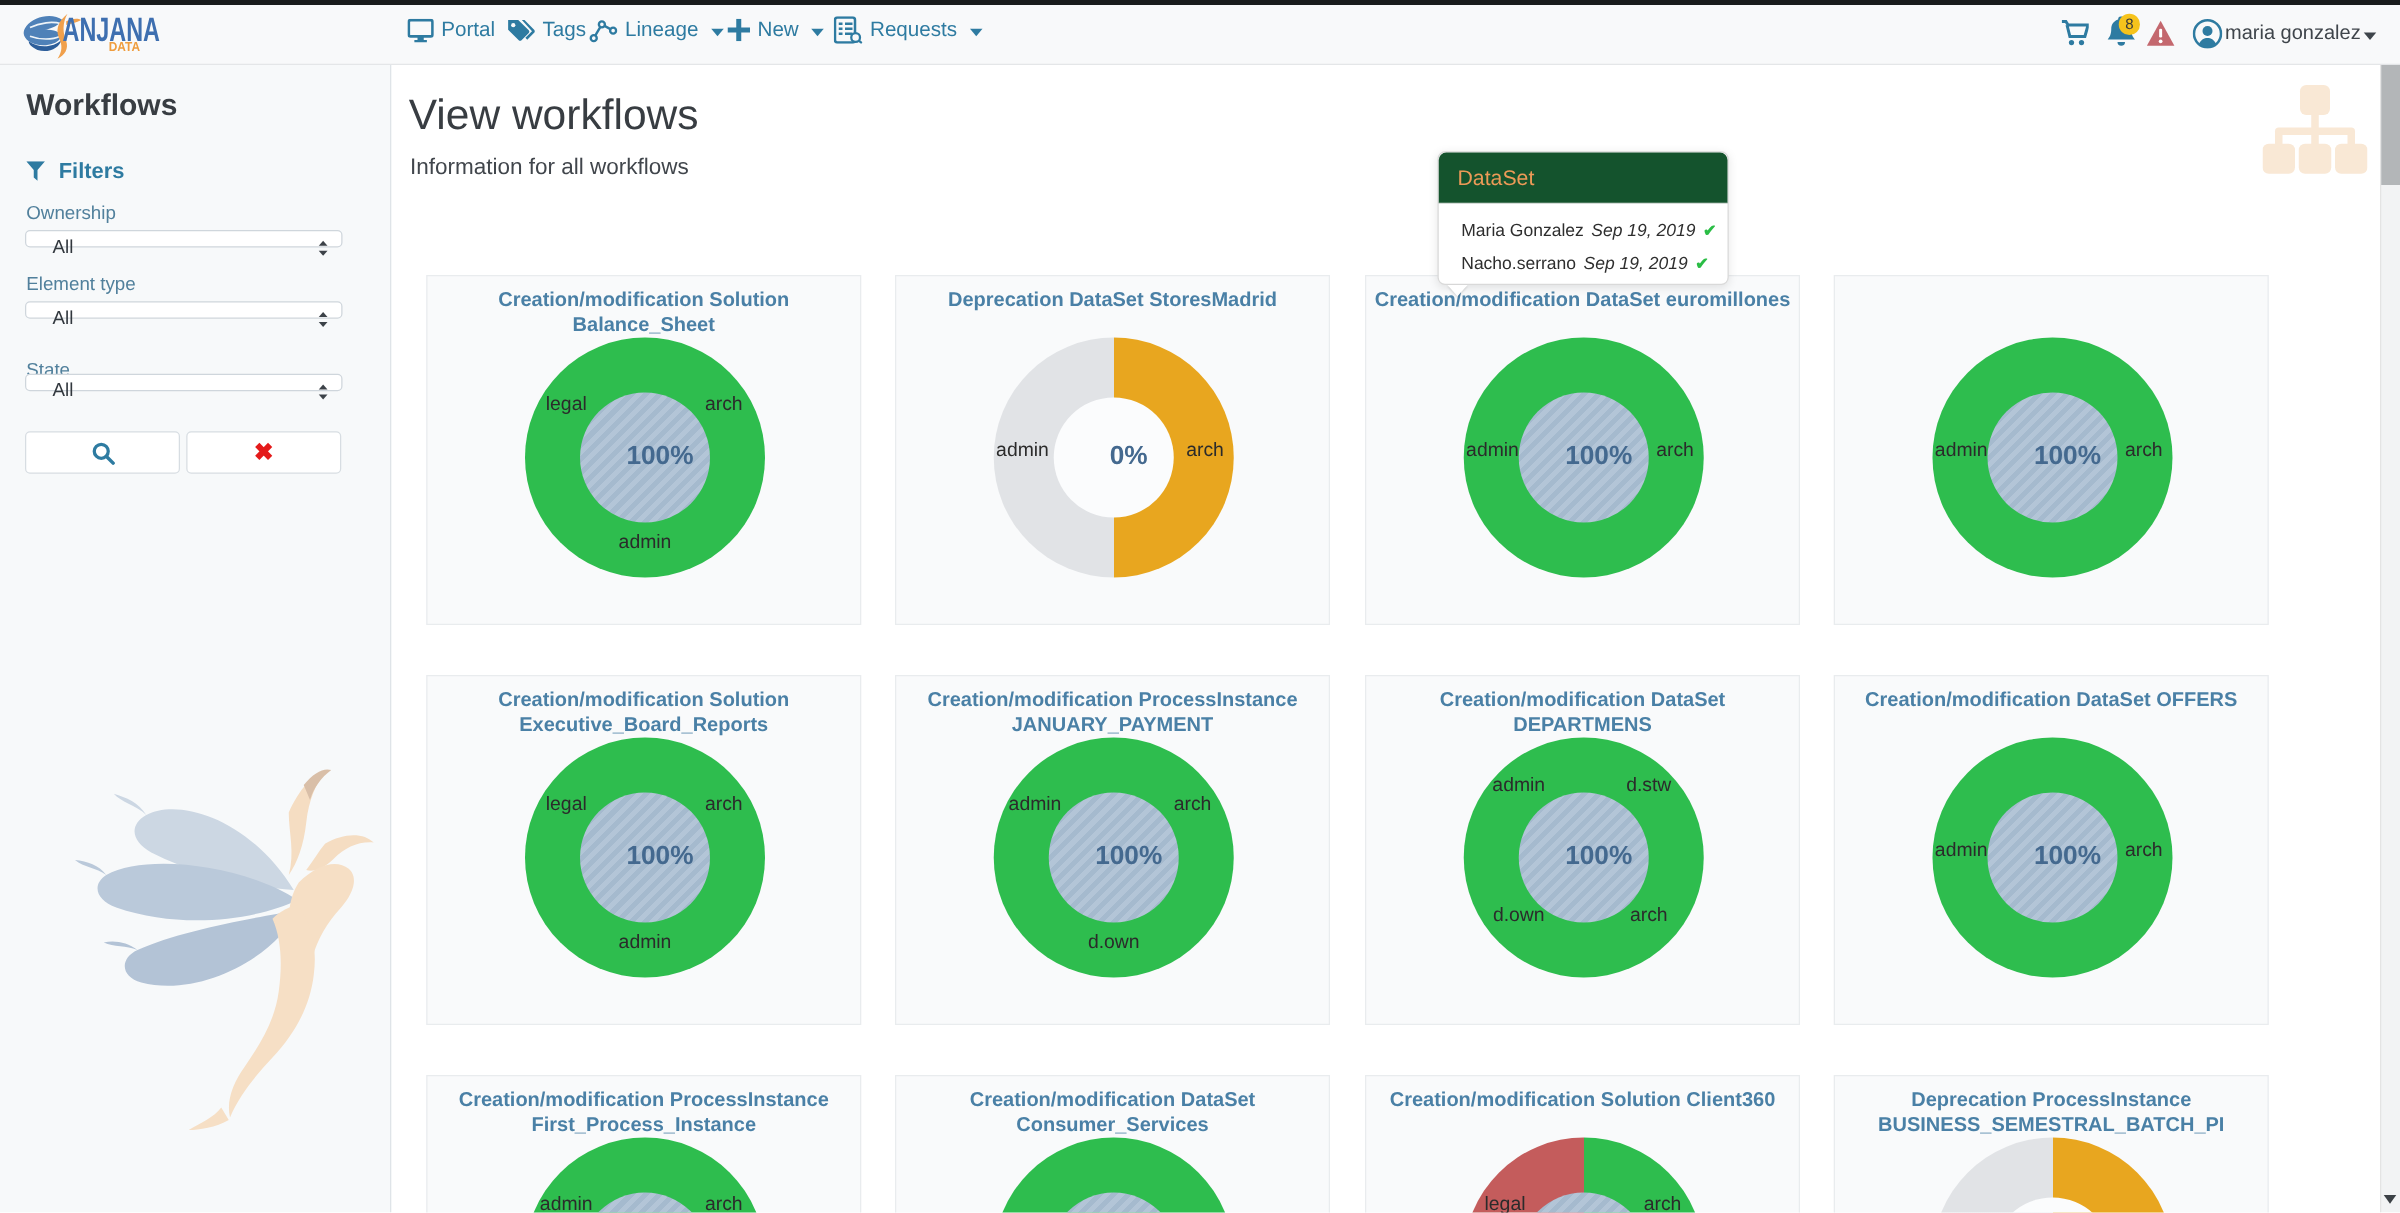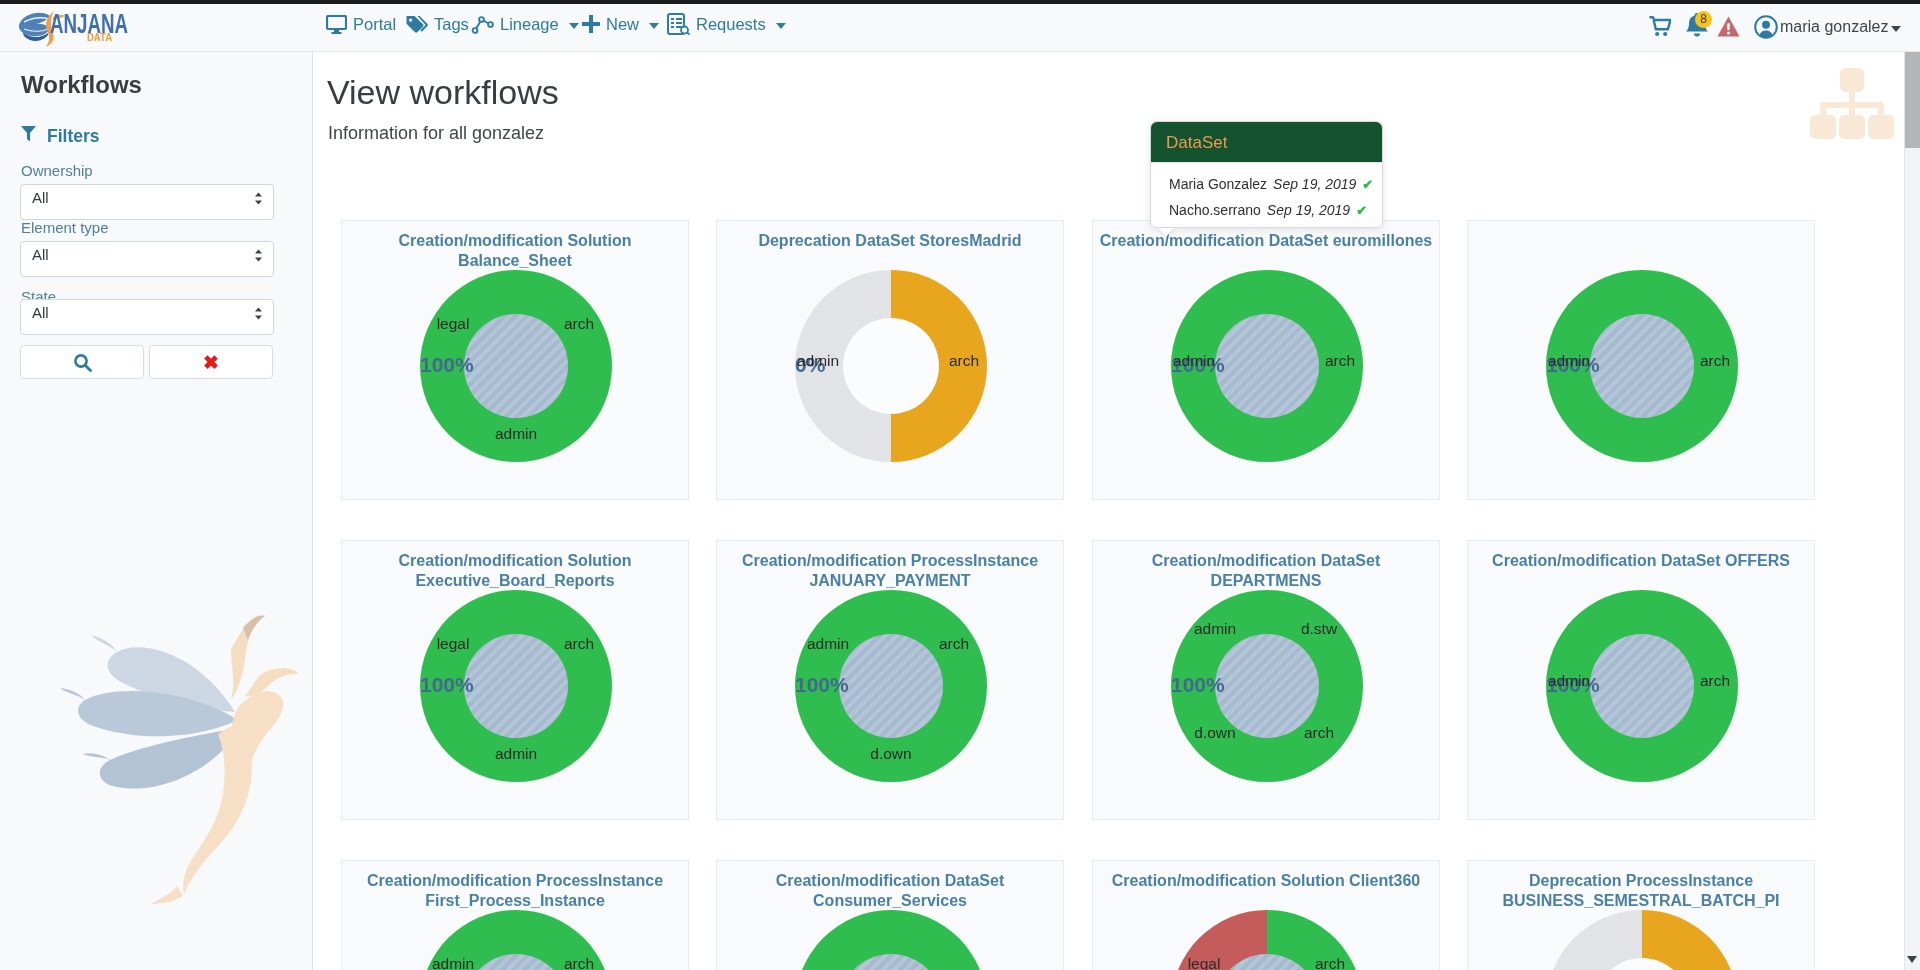--- a/index.html
+++ b/index.html
@@ -6,37 +6,37 @@
 .abs{position:absolute}
 
 #topstrip{position:absolute;left:0;top:0;width:1920px;height:4px;background:#191b1c}
 
 #navbar{position:absolute;left:0;top:4px;width:1920px;height:48px;background:#f8f9fa;border-bottom:1px solid #e4e6e8}
 .navitem{position:absolute;top:0;height:48px;display:flex;align-items:center;gap:6px;color:#2e7ba1;font-size:16.5px}
 .caret{width:0;height:0;border-left:5px solid transparent;border-right:5px solid transparent;border-top:6px solid #2e7ba1;margin-left:4px;margin-top:3px}
 
 #sidebar{position:absolute;left:0;top:52px;width:313px;height:918px;background:#f7f9fa;border-right:1px solid #dfe4e8}
 #sb-title{position:absolute;left:21px;top:71px;font-size:24px;font-weight:bold;color:#383d42}
-#sb-filters{position:absolute;left:21px;top:126px;display:flex;align-items:flex-start;gap:11px;color:#2e7ba1;font-size:17.5px;font-weight:bold}
+#sb-filters{position:absolute;left:21px;top:126px;display:flex;align-items:center;gap:11px;color:#2e7ba1;font-size:17.5px;font-weight:bold}
 .sb-label{position:absolute;left:21px;font-size:15px;color:#51809c}
-.sb-select{position:absolute;left:20px;width:254px;height:36px;background:#fff;border:1px solid #cfd6dc;border-radius:4px;font-size:15px;color:#32383e;line-height:26px;padding-left:11px}
+.sb-select{position:absolute;left:20px;width:254px;height:14px;background:#fff;border:1px solid #cfd6dc;border-radius:4px;font-size:15px;color:#32383e;line-height:26px;padding-left:21px}
 .sel-arrows{position:absolute;right:10px;top:7px}
 .sb-btn{position:absolute;width:124px;height:34px;background:#fff;border:1px solid #d7dde2;border-radius:4px;display:flex;align-items:center;justify-content:center}
 
 #content{position:absolute;left:314px;top:52px;width:1590px;height:918px;background:#fff}
 #h1{position:absolute;left:327px;top:73px;font-size:34px;color:#383d42}
 #h2{position:absolute;left:328px;top:123px;font-size:18px;color:#41464c}
 
 .card{position:absolute;width:348px;height:280px;background:#f9fafb;border:1px solid #e9ecee;border-radius:0}
 .ctitle{position:absolute;left:4px;right:4px;top:10px;text-align:center;font-size:16px;line-height:19.5px;font-weight:bold;color:#4a80a6}
 .donut{position:absolute;left:78px;top:49px;width:192px;height:192px;border-radius:50%}
 .inner{position:absolute;left:44px;top:44px;width:104px;height:104px;border-radius:50%}
 .inner.white{left:48px;top:48px;width:96px;height:96px;background:#fbfcfd}
 .inner.striped{background:repeating-linear-gradient(135deg,#b3c5d7 0 4px,#a5bace 4px 8px)}
-.pct{position:absolute;left:0;top:83px;width:216px;font-size:21px;font-weight:bold;color:#44698f}
+.pct{position:absolute;left:0;top:83px;width:216px;text-align:center;font-size:21px;font-weight:bold;color:#44698f}
 .lbl{position:absolute;transform:translate(-50%,-50%);font-size:15.5px;color:#2b2b2b;white-space:nowrap}
 
 #tooltip{position:absolute;left:1150px;top:121px;width:233px;height:107px;background:#fff;border:1px solid #d9d9d9;border-radius:6px;box-shadow:0 2px 8px rgba(0,0,0,.1)}
 #tt-head{position:absolute;left:0;top:0;right:0;height:41px;background:#14532d;border-bottom:1px solid #e3e3e3;border-radius:6px 6px 0 0;line-height:41px;padding-left:15px;font-size:17px;color:#ec9a57}
 .tt-row{position:absolute;font-size:14px;color:#2e2e2e;white-space:nowrap}
 .tt-date{font-style:italic;margin-left:6px}
 .tt-check{color:#2abd45;font-weight:bold;margin-left:6px;font-size:13px}
 #tt-arrow{position:absolute;left:1158px;top:228px;width:0;height:0;border-left:8px solid transparent;border-right:8px solid transparent;border-top:9px solid #fff;filter:drop-shadow(0 1px 1px rgba(0,0,0,.15))}
 
 #scroll-track{position:absolute;left:1904px;top:52px;width:16px;height:918px;background:#f2f3f4;border-left:1px solid #e4e4e4}
@@ -174,21 +174,21 @@
   <path d="M176,40 C184,22 196,8 206,6 C198,16 192,30 190,48 C188,66 183,80 176,90 C181,72 176,56 176,40 Z" fill="#f5ddc2"></path>
   <path d="M205,65 C220,56 236,56 244,64 C232,63 221,68 212,77 C204,85 196,88 190,86 C196,78 200,71 205,65 Z" fill="#f5ddc2"></path>
   <path d="M184,96 C198,82 214,77 224,85 C232,92 228,105 217,117 C207,128 199,141 195,156 C192,168 187,178 180,185 C184,171 183,156 179,142 C174,126 176,108 184,96 Z" fill="#f6dfc5"></path>
   <path d="M183,114 C194,128 199,147 196,170 C193,195 181,217 163,236 C150,250 137,265 129,284 C126,271 131,257 141,243 C154,224 165,206 168,183 C171,161 170,141 163,125 C169,119 177,115 183,114 Z" fill="#f6dfc5"></path>
   <path d="M128,286 C118,292 104,294 96,294 C106,288 116,284 122,276 Z" fill="#f6dfc5"></path>
   <path d="M188,18 C196,8 204,4 210,6 C202,12 196,20 193,30 Z" fill="#d9bfa8"></path>
   </g>
 </svg>
 
 <div id="h1">View workflows</div>
-<div id="h2">Information for all gonzalez</div>
+<div id="h2">Information for all workflows</div>
 
 <svg class="abs" style="left:1810px;top:68px" width="84" height="72" viewBox="0 0 84 72">
   <g fill="#f9e8d5">
     <rect x="30" y="0" width="24" height="24" rx="5"></rect>
     <rect x="39" y="22" width="6" height="14"></rect>
     <rect x="10" y="34" width="64" height="6" rx="3"></rect>
     <rect x="10" y="37" width="6" height="12"></rect>
     <rect x="39" y="37" width="6" height="12"></rect>
     <rect x="68" y="37" width="6" height="12"></rect>
     <rect x="0" y="47" width="26" height="24" rx="5"></rect>

